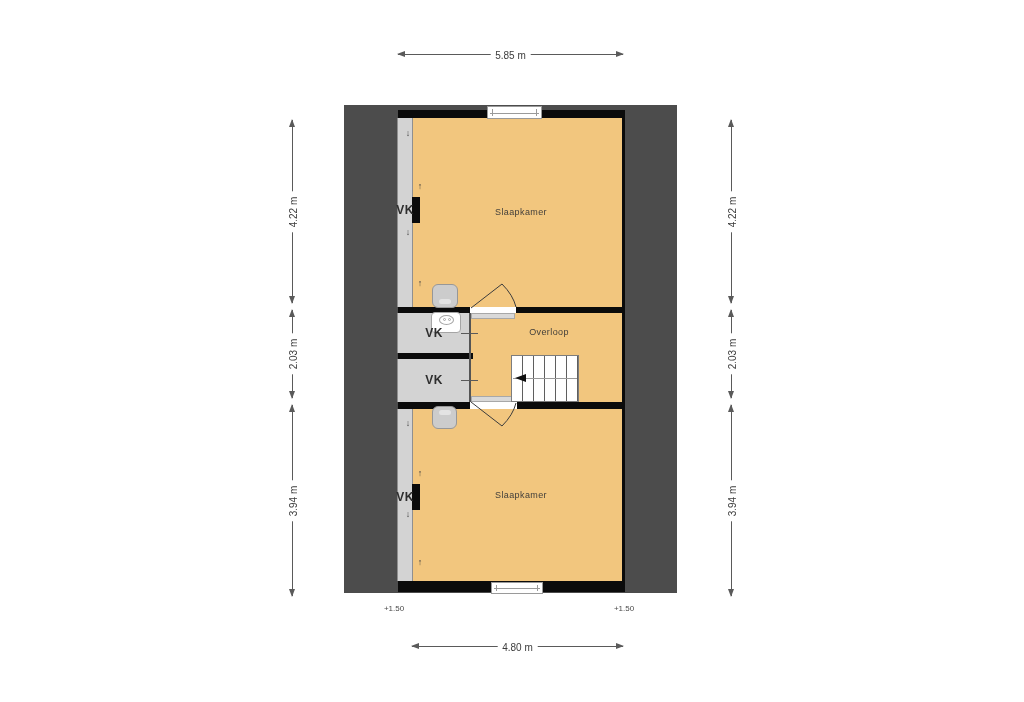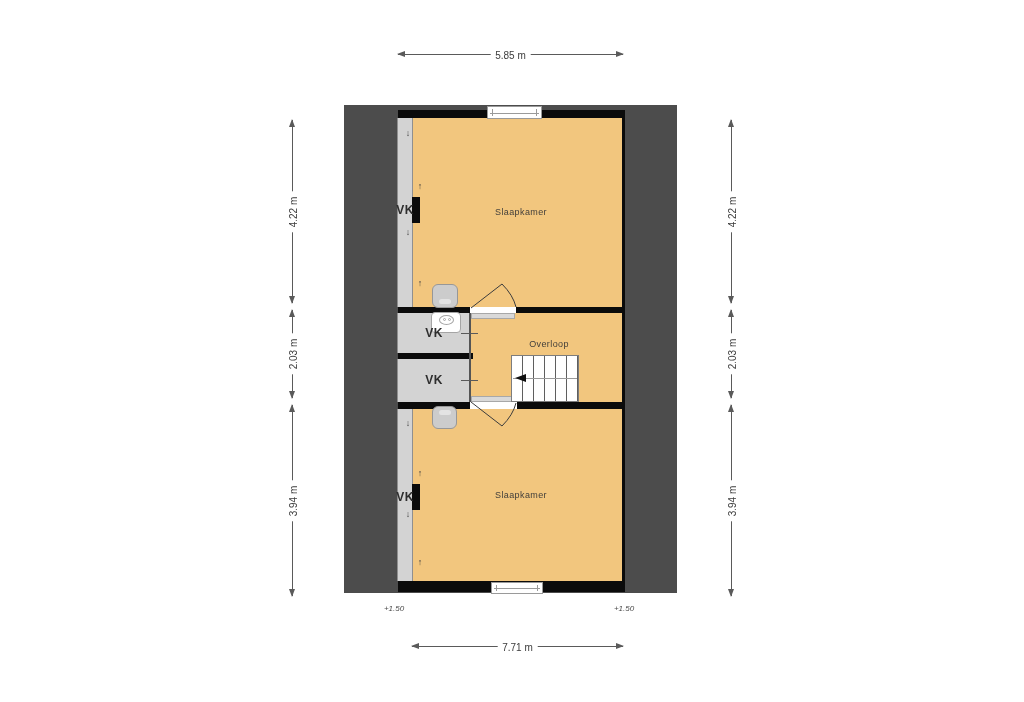--- a/index.html
+++ b/index.html
@@ -16,21 +16,21 @@
   .wall{background:#0B0B0B;}
   .threshold{background:#ffffff;}
   .frame-band{background:#d9d9d9;border:1px solid #a8a8a8;box-sizing:border-box;}
   
   .window{background:#ffffff;border:1px solid #9a9a9a;box-sizing:border-box;}
   .window .pane{position:absolute;left:2px;right:2px;top:50%;height:1px;background:#9a9a9a;}
   .window .cap{position:absolute;top:2px;bottom:2px;width:1px;background:#9a9a9a;}
   
   .room-label{font-size:9px;letter-spacing:.4px;color:#413e3a;white-space:nowrap;transform:translate(-50%,-50%);}
   .vk-label{font-size:12px;font-weight:bold;letter-spacing:.3px;color:#2e2e2e;white-space:nowrap;transform:translate(-50%,-50%);}
-  .elev-label{font-size:8px;font-style:italic;color:#4a4a4a;white-space:nowrap;transform:translate(-50%,-50%);}
+  .elev-label{font-size:8px;color:#4a4a4a;white-space:nowrap;transform:translate(-50%,-50%);}
   .slope-arrow{font-size:9px;color:#3c3c3c;line-height:1;transform:translate(-50%,-50%);}
   
   .dim-h{height:1px;background:#5a5a5a;}
   .dim-v{width:1px;background:#5a5a5a;}
   .dim-label{position:absolute;left:50%;top:50%;transform:translate(-50%,-50%);
     background:#ffffff;padding:0 5px;font-size:10px;color:#3c3c3c;white-space:nowrap;}
   .dim-label.rot{transform:translate(-50%,-50%) rotate(-90deg);}
   .ah{position:absolute;width:0;height:0;}
   .ah-w{left:-1px;top:-3px;border-top:3px solid transparent;border-bottom:3px solid transparent;border-right:8px solid #5a5a5a;}
   .ah-e{right:-1px;top:-3px;border-top:3px solid transparent;border-bottom:3px solid transparent;border-left:8px solid #5a5a5a;}
@@ -155,21 +155,21 @@
     <span class="dot" style="left:11px;"></span>
     <span class="dot" style="left:16px;"></span>
   </div>
 
   <svg class="abs" style="left:344px;top:105px;" width="333" height="488" viewBox="0 0 333 488">
     <path d="M127,203 L158,179 M158,179 Q169,190 172,202" stroke="#3c3c3c" stroke-width="1" fill="none"></path>
     <path d="M127,297 L158,321 M158,321 Q169,310 172,298" stroke="#3c3c3c" stroke-width="1" fill="none"></path>
   </svg>
 
   <span class="abs room-label" style="left:521px;top:212px;">Slaapkamer</span>
-  <span class="abs room-label" style="left:549px;top:344px;">Overloop</span>
+  <span class="abs room-label" style="left:549px;top:332px;">Overloop</span>
   <span class="abs room-label" style="left:521px;top:495px;">Slaapkamer</span>
   <span class="abs vk-label" style="left:405px;top:210px;">VK</span>
   <span class="abs vk-label" style="left:434px;top:333px;">VK</span>
   <span class="abs vk-label" style="left:434px;top:380px;">VK</span>
   <span class="abs vk-label" style="left:405px;top:497px;">VK</span>
 
   <span class="abs slope-arrow" style="left:408px;top:133px;">↓</span>
   <span class="abs slope-arrow" style="left:420px;top:186px;">↑</span>
   <span class="abs slope-arrow" style="left:408px;top:232px;">↓</span>
   <span class="abs slope-arrow" style="left:420px;top:283px;">↑</span>
@@ -177,16 +177,16 @@
   <span class="abs slope-arrow" style="left:420px;top:473px;">↑</span>
   <span class="abs slope-arrow" style="left:408px;top:514px;">↓</span>
   <span class="abs slope-arrow" style="left:420px;top:562px;">↑</span>
 
   <span class="abs elev-label" style="left:394px;top:608px;">+1.50</span>
   <span class="abs elev-label" style="left:624px;top:608px;">+1.50</span>
 
   <div class="abs dim-h" style="left:412px;top:646px;width:211px;">
     <span class="ah ah-w"></span>
     <span class="ah ah-e"></span>
-    <span class="dim-label">7.71 m</span>
+    <span class="dim-label">4.80 m</span>
   </div>
 
 </div>
 
 </body></html>

